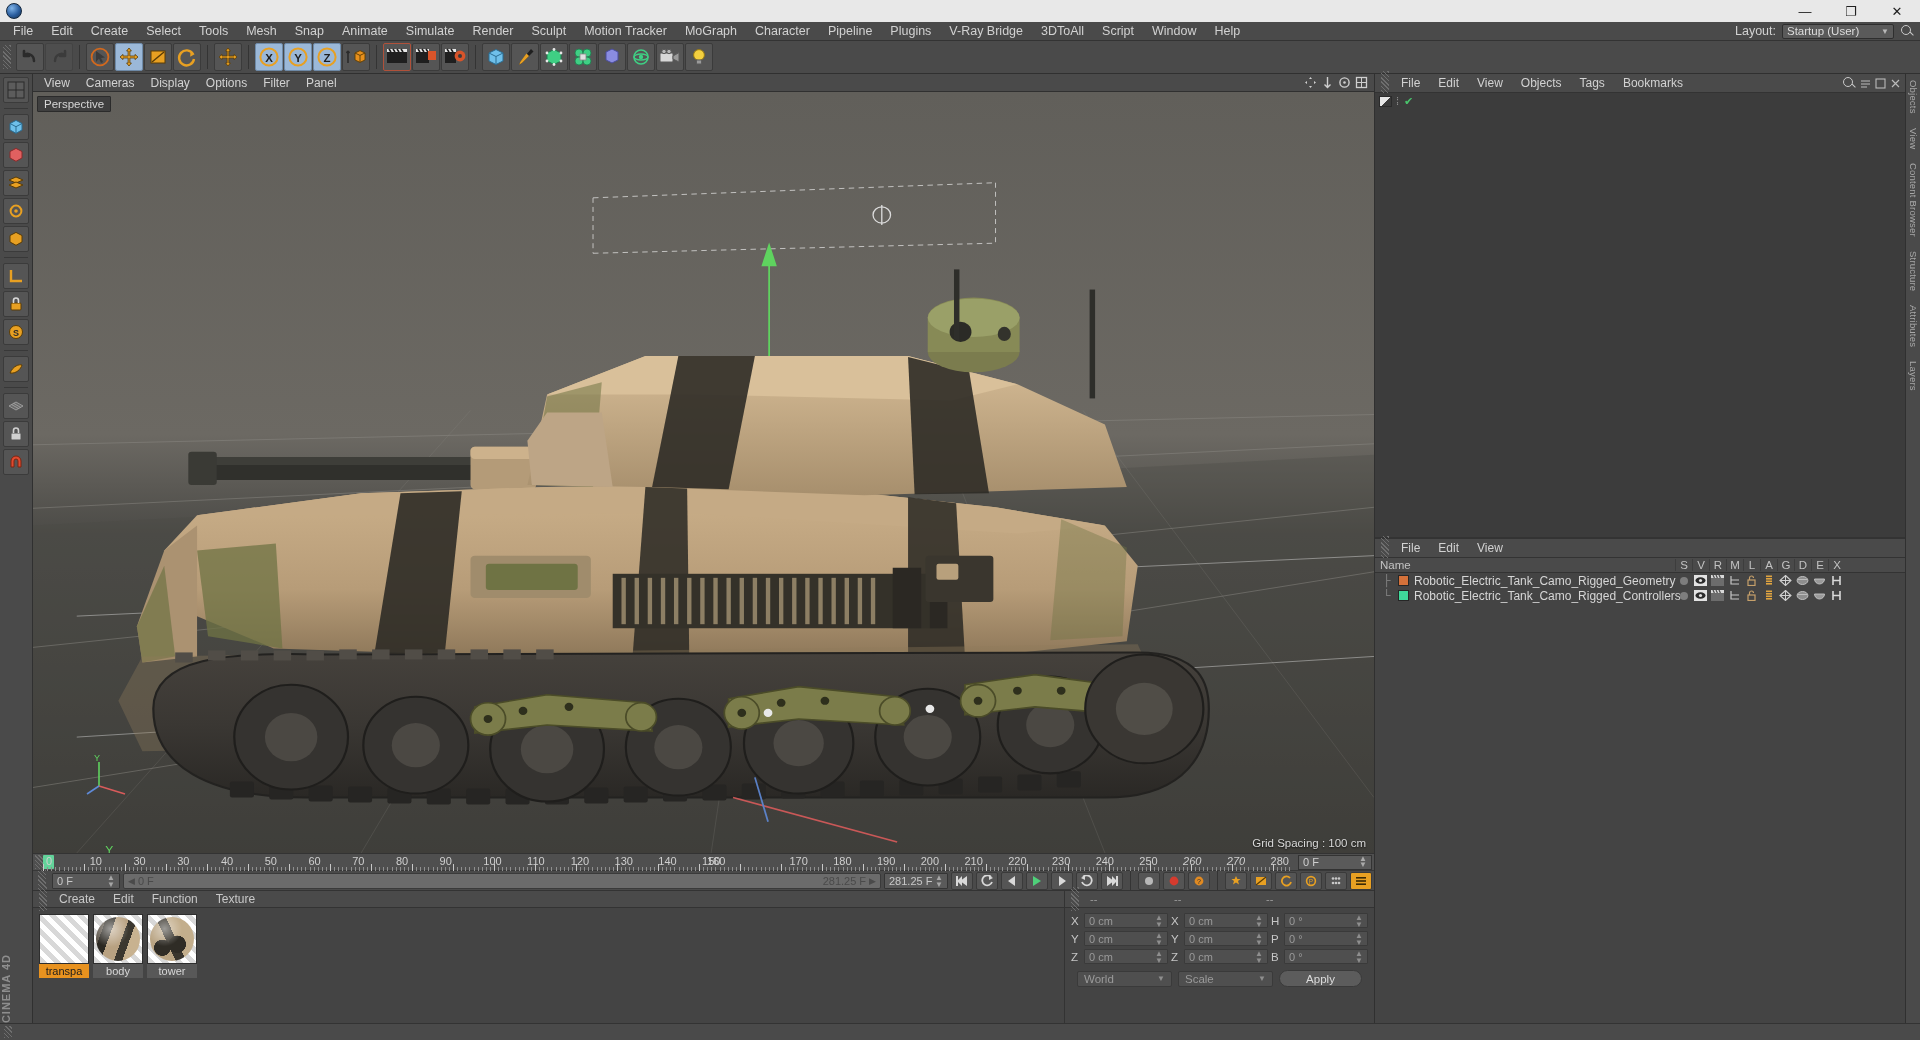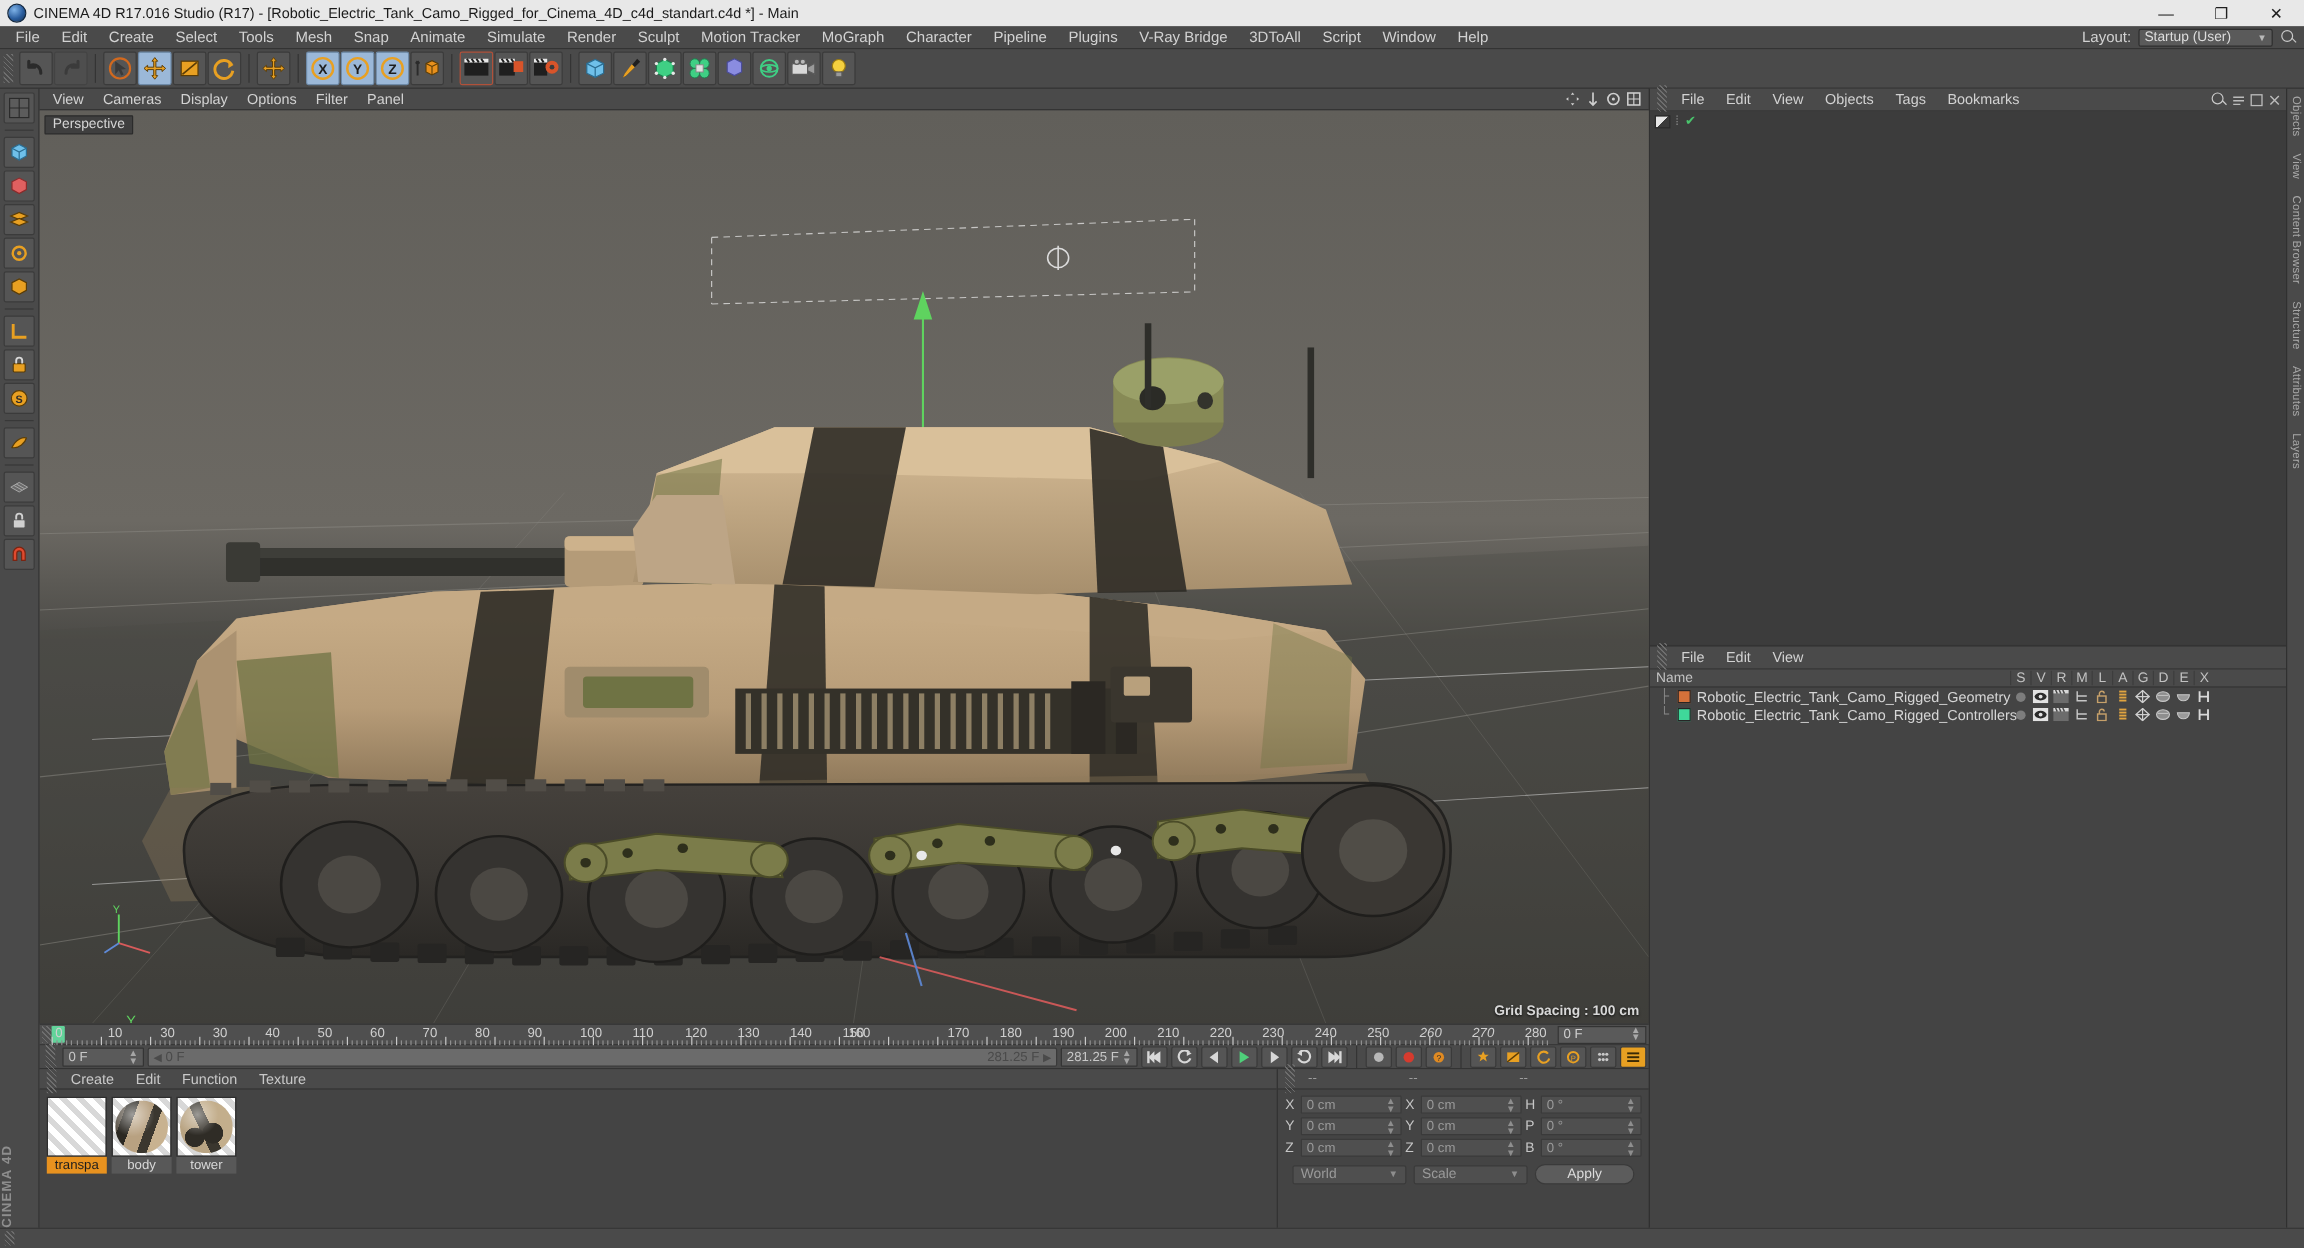--- a/index.html
+++ b/index.html
@@ -78,21 +78,21 @@
      border-bottom:1px solid #303030; padding-left:3px;}
   #vp-head .mi{ padding:0 8px; font-size:12px; line-height:18px; color:#d2d2d2;}
   #vp-head .vicons{ margin-left:auto; display:flex; gap:4px; padding-right:6px; align-items:center;}
 
   
   #viewport { position:relative; flex:1; overflow:hidden;
     background:linear-gradient(180deg,#5e5c58 0%,#6a6761 38%,#4a4945 62%,#3b3a37 100%); }
   #vp-label { position:absolute;left:4px;top:4px;background:#3f3f3f;color:#d6d6d6;
     font-size:11.5px;padding:1px 6px;border:1px solid #2b2b2b;border-radius:1px;z-index:6;}
   #vp-grid-label{position:absolute;right:8px;bottom:4px;color:#d8d8d8;font-size:11.5px;z-index:6;
-    text-shadow:0 1px 2px rgba(0,0,0,.8);font-weight:bold;}
+    text-shadow:0 1px 2px rgba(0,0,0,.8);}
   #vp-svg{position:absolute;inset:0;width:100%;height:100%;}
 
   
   #timeline-ruler { height:17px; background:#4f4f4f; position:relative;
      border-top:1px solid #333; display:flex; align-items:center;}
   #tl-grip{width:8px;height:14px;margin-left:2px;flex:none;
     background-image:repeating-linear-gradient(45deg,#6e6e6e 0 1px,transparent 1px 3px);}
   #tl-track{position:relative;flex:1;height:17px;}
   #tl-marker{position:absolute;left:0;top:1px;width:11px;height:14px;background:#62d39a;border-radius:1px;}
   .tl-num{position:absolute;top:1px;font-size:11px;color:#cfcfcf;}
@@ -189,21 +189,20 @@
     align-items:center;gap:6px;padding-left:4px;font-size:11.5px;color:#cfcfcf;}
   #st-grip{width:8px;height:12px;flex:none;
     background-image:repeating-linear-gradient(45deg,#6e6e6e 0 1px,transparent 1px 3px);}
   #workarea{display:flex;height:calc(1040px - 22px - 19px - 33px - 17px);}
 </style>
 </head>
 <body>
 
 <div id="titlebar">
   <div class="app-icon"></div>
-  <span id="title-text">CINEMA 4D R17.016 Studio (R17) - [Robotic_Electric_Tank_Camo_Rigged_for_Cinema_4D_c4d_standart.c4d *] - Main</span>
   <div id="win-controls">
     <div>—</div>
     <div>❐</div>
     <div class="close">✕</div>
   </div>
 </div>
 
 <div id="menubar">
   <span class="mi">File</span>
   <span class="mi">Edit</span>

